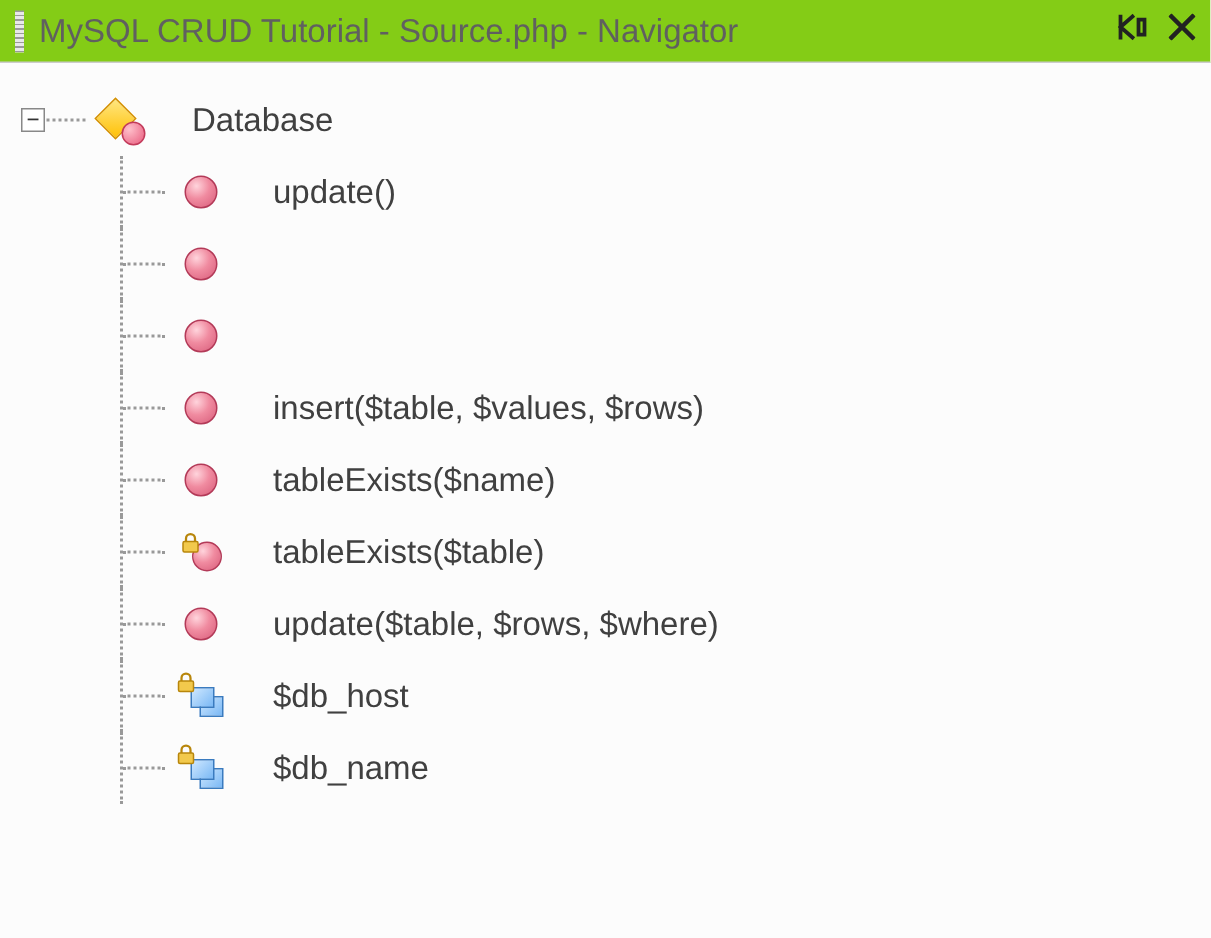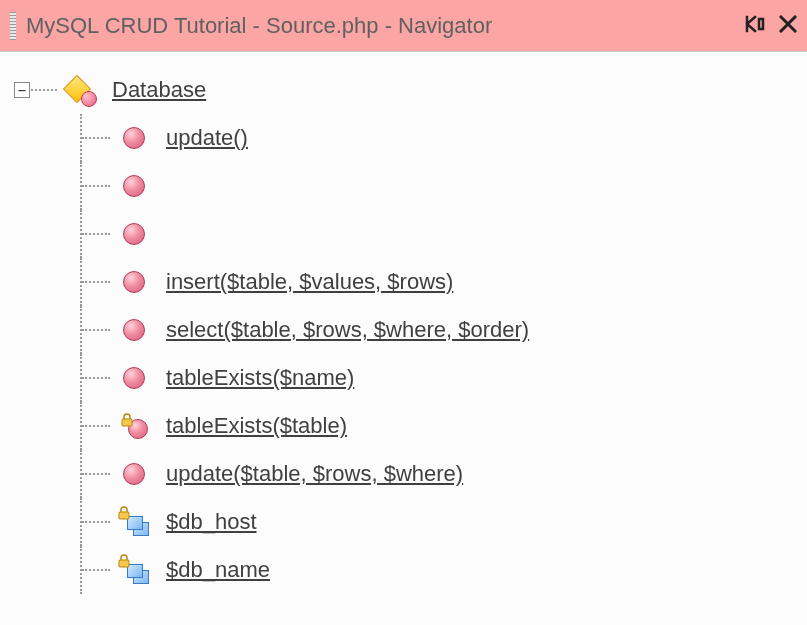--- a/index.html
+++ b/index.html
@@ -6,22 +6,22 @@
     body {
       font-family: Arial, sans-serif;
       background: #fcfcfc;
       width: 807px;
       height: 625px;
       overflow: hidden;
     }
     .titlebar {
       display: flex;
       align-items: center;
-      height: 52px;
-      background: #fca5a5;
+      height: 42px;
+      background: #84cc16;
       border-bottom: 1px solid #ccc;
       padding: 0 10px;
     }
     .grip {
       width: 6px;
       height: 28px;
       background: repeating-linear-gradient(to bottom, #999 0, #999 1px, #e8e8e8 1px, #e8e8e8 3px);
       margin-right: 10px;
     }
     .title-text {
@@ -95,23 +95,22 @@
       border-top: 2px dotted #999;
     }
     .icon-slot {
       width: 40px;
       display: flex;
       align-items: center;
       justify-content: center;
       flex-shrink: 0;
     }
     .label {
-      margin-left: 12px;
+      margin-left: 28px;
       white-space: nowrap;
-      text-decoration: underline;
     }
     
     
     .class-icon {
       position: relative;
       width: 30px;
       height: 30px;
     }
     .class-icon .diamond {
       position: absolute;
@@ -263,30 +262,20 @@
     <div class="tree-connectors">
         <div class="dot-v"></div>
         <div class="dot-h"></div>
       </div>
     <div class="icon-slot">
         <div class="method-icon"></div>
       </div>
     <div class="label">insert($table, $values, $rows)</div>
   </div>
 
-  <div class="tree-row">
-    <div class="tree-connectors">
-        <div class="dot-v"></div>
-        <div class="dot-h"></div>
-      </div>
-    <div class="icon-slot">
-        <div class="method-icon"></div>
-      </div>
-    <div class="label">select($table, $rows, $where, $order)</div>
-  </div>
 
   <div class="tree-row">
     <div class="tree-connectors">
         <div class="dot-v"></div>
         <div class="dot-h"></div>
       </div>
     <div class="icon-slot">
         <div class="method-icon"></div>
       </div>
     <div class="label">tableExists($name)</div>

